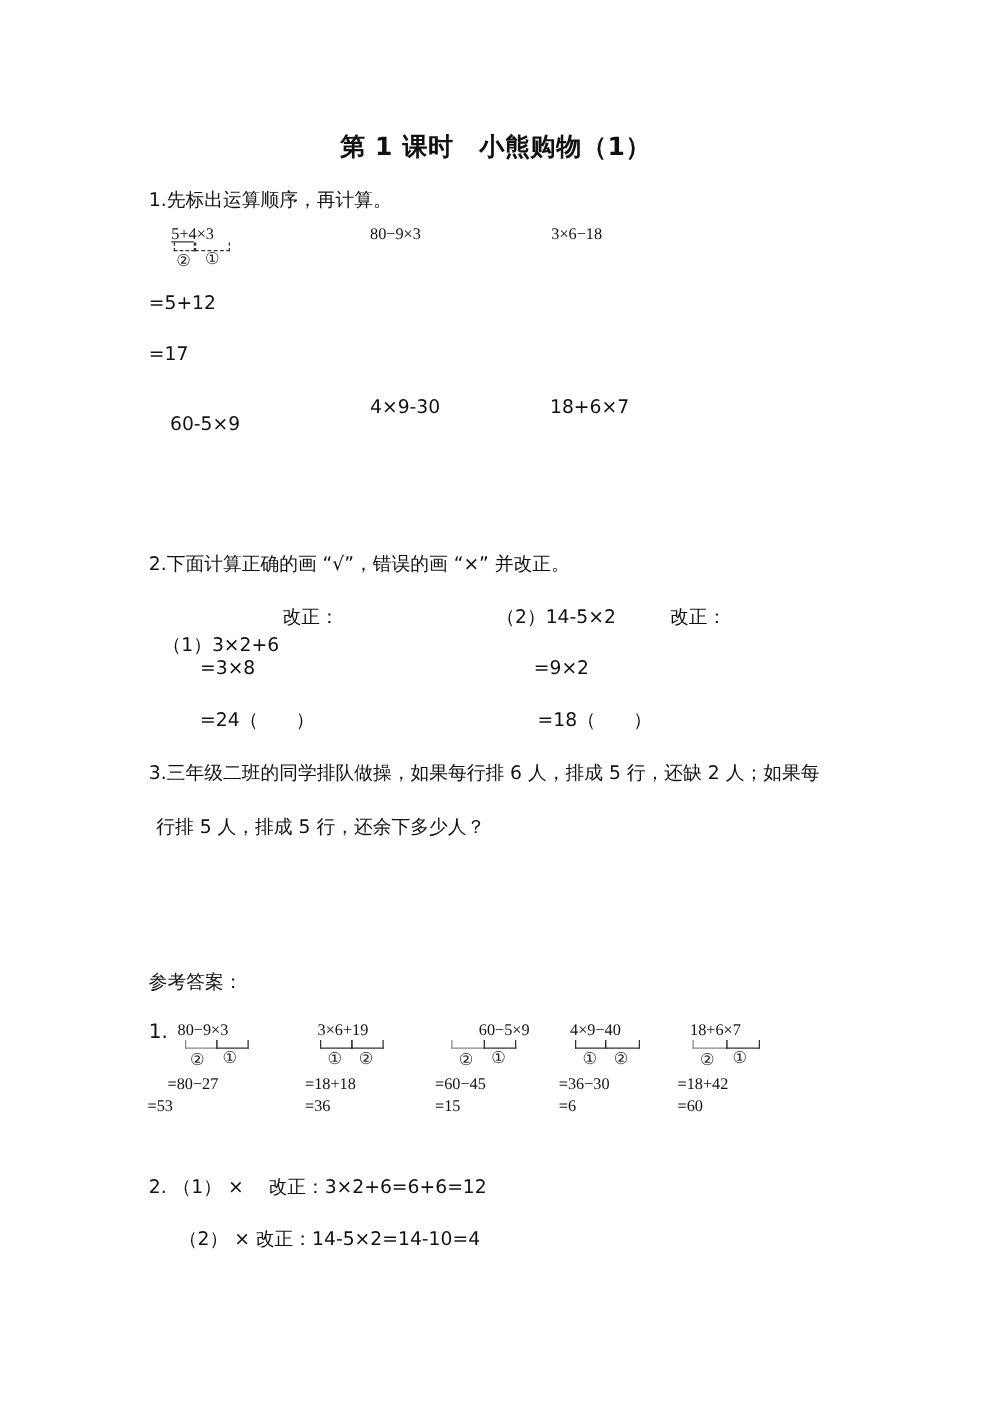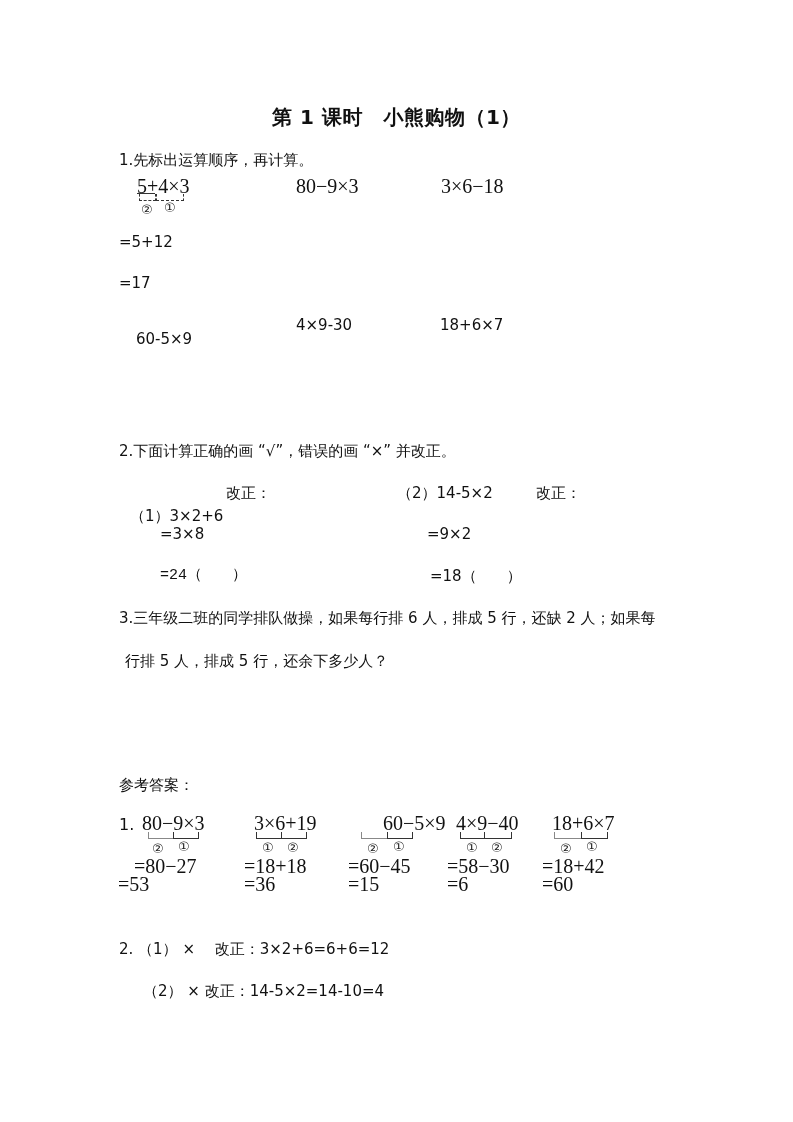--- a/index.html
+++ b/index.html
@@ -1,21 +1,21 @@
 <!DOCTYPE html>
 <html><head>
 <meta charset="utf-8">
 <style>
   html, body { margin: 0; padding: 0; background: #ffffff; }
   body { width: 793px; height: 1122px; position: relative; overflow: hidden;
          font-family: "DejaVu Sans", "Liberation Sans", sans-serif; color: #111; }
   .abs { position: absolute; white-space: nowrap; }
   .title { left: 0; width: 793px; top: 104px; text-align: center; font-size: 20px; font-weight: bold; letter-spacing: 0.5px; }
   .txt { font-size: 15px; line-height: 20px; }
-  .serif { font-family: "Liberation Serif", "DejaVu Serif", serif; font-size: 20px; line-height: 17px; }
+  .serif { font-family: "Liberation Serif", "DejaVu Serif", serif; font-size: 13px; line-height: 17px; }
   .circ { font-family: "DejaVu Sans", sans-serif; font-size: 13px; line-height: 14px; color: #222; }
   .brk { position: absolute; border: 1px solid #333; border-top: none; height: 6px; }
   .brk.light { border-color: #888; }
   .brk.dashed { border-style: dashed; border-top: none; }
   .line-under { position: absolute; height: 0; border-top: 1px solid #333; }
 </style>
 </head>
 <body>
 
 <div class="abs title">第 1 课时　小熊购物（1）</div>
@@ -39,21 +39,21 @@
 
 <div class="abs txt" style="left:136px; top:315px;margin-top:14px;">60-5×9</div>
 <div class="abs txt" style="left:296px; top:315px;">4×9-30</div>
 <div class="abs txt" style="left:440px; top:315px;">18+6×7</div>
 
 <div class="abs txt" style="left:119px; top:441px;">2.下面计算正确的画 “√”，错误的画 “×” 并改正。</div>
 
 <div class="abs txt" style="left:130px; top:506px;">（1）3×2+6</div>
 <div class="abs txt" style="left:226px; top:483px;">改正：</div>
 <div class="abs txt" style="left:160px; top:524px;">=3×8</div>
-<div class="abs txt" style="left:160px; top:566px;font-family:Liberation Mono, monospace;">=24（　　）</div>
+<div class="abs txt" style="left:160px; top:566px;">=24（　　）</div>
 
 <div class="abs txt" style="left:397px; top:483px;">（2）14-5×2</div>
 <div class="abs txt" style="left:536px; top:483px;">改正：</div>
 <div class="abs txt" style="left:427px; top:524px;">=9×2</div>
 <div class="abs txt" style="left:430px; top:566px;">=18（　　）</div>
 
 <div class="abs txt" style="left:119px; top:608px;">3.三年级二班的同学排队做操，如果每行排 6 人，排成 5 行，还缺 2 人；如果每</div>
 <div class="abs txt" style="left:125px; top:651px;">行排 5 人，排成 5 行，还余下多少人？</div>
 
 <div class="abs txt" style="left:119px; top:775px;">参考答案：</div>
@@ -88,21 +88,21 @@
   <div class="abs serif" style="left:348px; top:858px;">=60−45</div>
   <div class="abs serif" style="left:348px; top:876px;">=15</div>
 </div>
 
 <div>
   <div class="abs serif" style="left:456px; top:815px;">4×9−40</div>
   <div class="brk" style="left:460px; width:23px; top:832px;"></div>
   <div class="brk" style="left:484px; width:26px; top:832px;"></div>
   <div class="abs circ" style="left:466px; top:841px;">①</div>
   <div class="abs circ" style="left:491px; top:841px;">②</div>
-  <div class="abs serif" style="left:447px; top:858px;">=58−30</div>
+  <div class="abs serif" style="left:447px; top:858px;">=36−30</div>
   <div class="abs serif" style="left:447px; top:876px;">=6</div>
 </div>
 
 <div>
   <div class="abs serif" style="left:552px; top:815px;">18+6×7</div>
   <div class="brk light" style="left:554px; width:26px; top:832px;"></div>
   <div class="brk" style="left:581px; width:25px; top:832px;"></div>
   <div class="abs circ" style="left:560px; top:842px;">②</div>
   <div class="abs circ" style="left:586px; top:840px;">①</div>
   <div class="abs serif" style="left:542px; top:858px;">=18+42</div>

